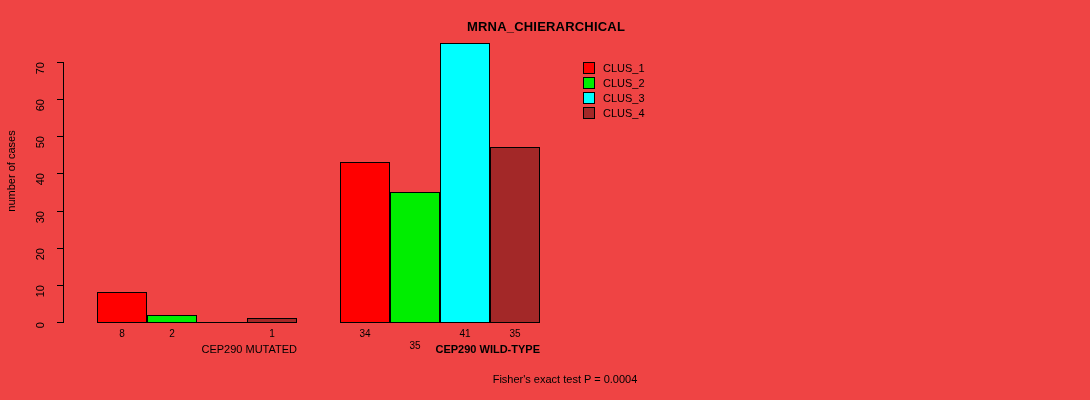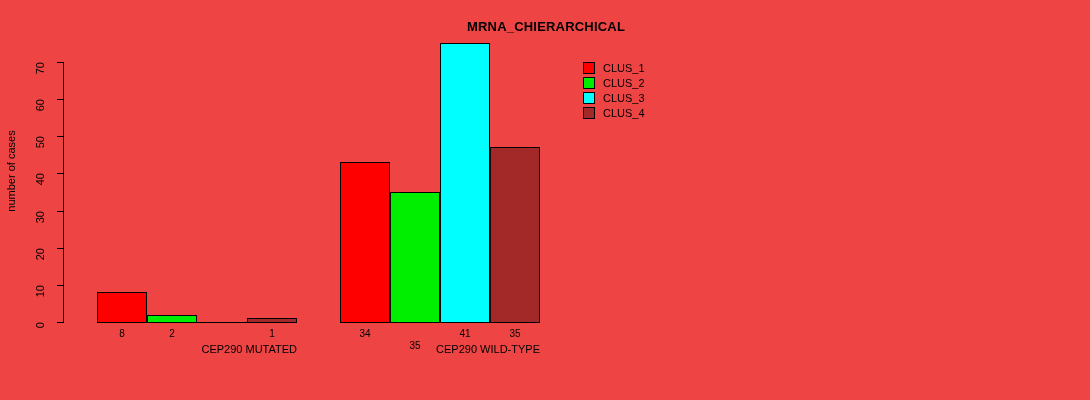--- a/index.html
+++ b/index.html
@@ -203,21 +203,21 @@
       <div class="group-label" style="left: 97px; top: 343px; width: 200px;">CEP290 MUTATED</div>
       <div class="bar" style="left: 340px; top: 162.286px; width: 50px; height: 160.714px; background: rgb(255, 0, 0);"></div>
       <div class="bar-value-label" style="left: 340px; top: 328px; width: 50px;">34</div>
       <div class="bar" style="left: 390px; top: 192px; width: 50px; height: 131px; background: rgb(0, 238, 0);"></div>
       <div class="bar-value-label" style="left: 390px; top: 340px; width: 50px;">35</div>
       <div class="bar" style="left: 440px; top: 43.4286px; width: 50px; height: 279.571px; background: rgb(0, 255, 255);"></div>
       <div class="bar-value-label" style="left: 440px; top: 328px; width: 50px;">41</div>
       <div class="bar" style="left: 490px; top: 147.429px; width: 50px; height: 175.571px; background: rgb(163, 40, 40);"></div>
       <div class="bar-value-label" style="left: 490px; top: 328px; width: 50px;">35</div>
       <div style="position: absolute; left: 340px; top: 322px; width: 200px; height: 1px; background: rgb(0, 0, 0);"></div>
-      <div class="group-label" style="left: 340px; top: 343px; width: 200px;">CEP290 WILD-TYPE</div>
+      <div class="group-label" style="left: 340px; top: 343px; width: 200px; font-weight: bold;">CEP290 WILD-TYPE</div>
     </div>
 
   <div id="legend">
       <div class="legend-row">
         <span class="legend-swatch" style="background: rgb(255, 0, 0);"></span>
         <span class="legend-label">CLUS_1</span>
       </div>
       <div class="legend-row">
         <span class="legend-swatch" style="background: rgb(0, 238, 0);"></span>
         <span class="legend-label">CLUS_2</span>
@@ -225,14 +225,15 @@
       <div class="legend-row">
         <span class="legend-swatch" style="background: rgb(0, 255, 255);"></span>
         <span class="legend-label">CLUS_3</span>
       </div>
       <div class="legend-row">
         <span class="legend-swatch" style="background: rgb(163, 40, 40);"></span>
         <span class="legend-label">CLUS_4</span>
       </div>
     </div>
 
+  <div id="footer-note"><span>Fisher's exact test P = 0.0004</span></div>
 
 </div>
 
 </body></html>

